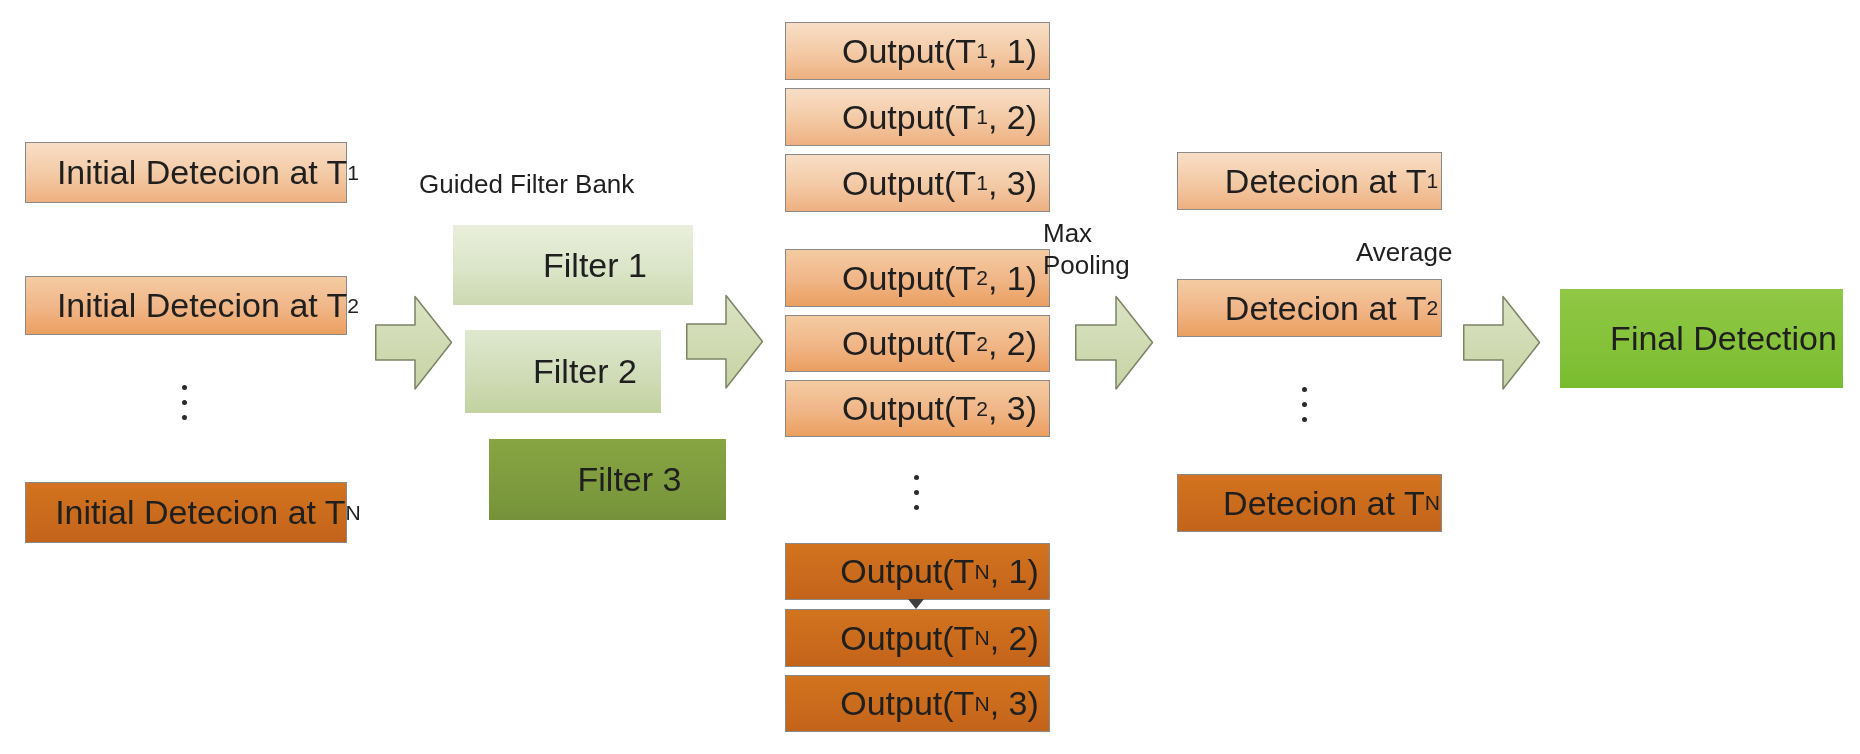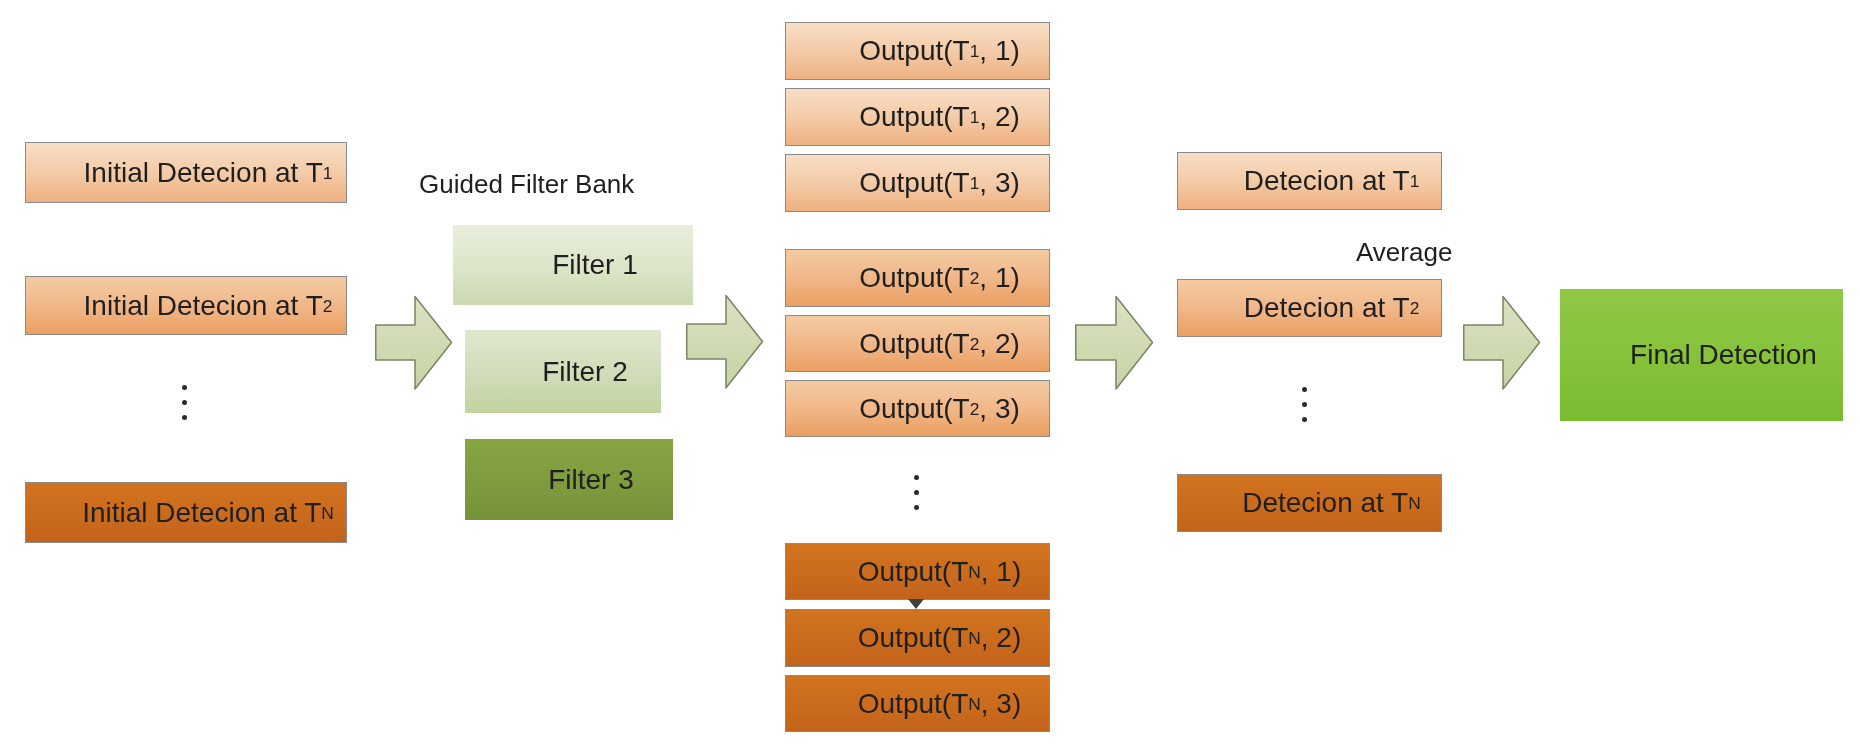--- a/index.html
+++ b/index.html
@@ -2,21 +2,21 @@
 <html><head>
 <meta charset="utf-8">
 <style>
   html,body{margin:0;padding:0;background:#ffffff;}
   #canvas{
     position:relative;width:1860px;height:754px;background:#ffffff;
     font-family:"Liberation Sans",sans-serif;color:#1f1f1f;overflow:hidden;
   }
   .box{
     position:absolute;display:flex;align-items:center;justify-content:center;
-    font-size:28px;white-space:nowrap;box-sizing:border-box;padding-left:44px;
+    font-size:34px;white-space:nowrap;box-sizing:border-box;padding-left:44px;
   }
   .bordered{border:1.5px solid #8a8a8a;}
   .tone-light{background:linear-gradient(to bottom,#f8dec6 0%,#f3c9a4 55%,#eeb081 100%);}
   .tone-medium{background:linear-gradient(to bottom,#f4cba3 0%,#f0b586 55%,#eb9f60 100%);}
   .tone-dark{background:linear-gradient(to bottom,#d2731f 0%,#ca6b1d 55%,#c2631a 100%);}
   .filter-1{background:linear-gradient(to bottom,#e9efdc 0%,#dbe5c8 55%,#ccd9b0 100%);}
   .filter-2{background:linear-gradient(to bottom,#dfe8ce 0%,#d0dcb8 55%,#c2d2a0 100%);}
   .filter-3{background:linear-gradient(to bottom,#87a542 0%,#7e9c3e 55%,#75923a 100%);}
   .final-green{background:linear-gradient(to bottom,#90c845 0%,#85c23a 55%,#79bc30 100%);}
   .diagram-label{
@@ -65,21 +65,21 @@
     <polygon points="0.75,30 40,30 40,1.5 76.5,47.5 40,94 40,65 0.75,65" fill="url(#ag1)" stroke="#7b8465" stroke-width="1.5" stroke-linejoin="round"></polygon>
   </svg>
 
   <div class="diagram-label" style="left:419px;top:168px;width:300px">Guided Filter Bank</div>
   <div class="box filter-1" style="left:453px;top:225px;width:240px;height:80px">
     <span>Filter 1</span>
   </div>
   <div class="box filter-2" style="left:465px;top:330px;width:196px;height:83px">
     <span>Filter 2</span>
   </div>
-  <div class="box filter-3" style="left:465px;top:439px;width:208px;height:81px">
+  <div class="box filter-3" style="left:489px;top:439px;width:237px;height:81px">
     <span>Filter 3</span>
   </div>
 
   <svg class="flow-arrow" style="left:686px;top:294px" width="78" height="96" viewBox="0 0 78 96">
     <defs>
         <linearGradient id="ag2" x1="0" y1="0" x2="0" y2="1">
       <stop offset="0" stop-color="#dbe3c2"></stop>
           <stop offset="1" stop-color="#c7d3a5"></stop>
     </linearGradient>
       </defs>
@@ -134,20 +134,24 @@
     <span>Output(T</span>
       <sub>N</sub>
       <span>, 2)</span>
   </div>
   <div class="box bordered tone-dark" style="left:785px;top:675px;width:265px;height:57px">
     <span>Output(T</span>
       <sub>N</sub>
       <span>, 3)</span>
   </div>
 
+  <div class="diagram-label" style="left:1043px;top:217px;width:140px">
+    <div>Max</div>
+    <div>Pooling</div>
+  </div>
   <svg class="flow-arrow" style="left:1075px;top:295px" width="79" height="96" viewBox="0 0 79 96">
     <defs>
         <linearGradient id="ag3" x1="0" y1="0" x2="0" y2="1">
       <stop offset="0" stop-color="#dbe3c2"></stop>
           <stop offset="1" stop-color="#c7d3a5"></stop>
     </linearGradient>
       </defs>
     <polygon points="0.75,30 41,30 41,1.5 77.5,47.5 41,94 41,65 0.75,65" fill="url(#ag3)" stroke="#7b8465" stroke-width="1.5" stroke-linejoin="round"></polygon>
   </svg>
 
@@ -173,17 +177,17 @@
   <svg class="flow-arrow" style="left:1463px;top:295px" width="78" height="96" viewBox="0 0 78 96">
     <defs>
         <linearGradient id="ag4" x1="0" y1="0" x2="0" y2="1">
       <stop offset="0" stop-color="#dbe3c2"></stop>
           <stop offset="1" stop-color="#c7d3a5"></stop>
     </linearGradient>
       </defs>
     <polygon points="0.75,30 40,30 40,1.5 76.5,47.5 40,94 40,65 0.75,65" fill="url(#ag4)" stroke="#7b8465" stroke-width="1.5" stroke-linejoin="round"></polygon>
   </svg>
 
-  <div class="box final-green" style="left:1560px;top:289px;width:283px;height:132px">
+  <div class="box final-green" style="left:1560px;top:289px;width:283px;height:99px">
     <span>Final Detection</span>
   </div>
 
 </div>
 
 </body></html>

